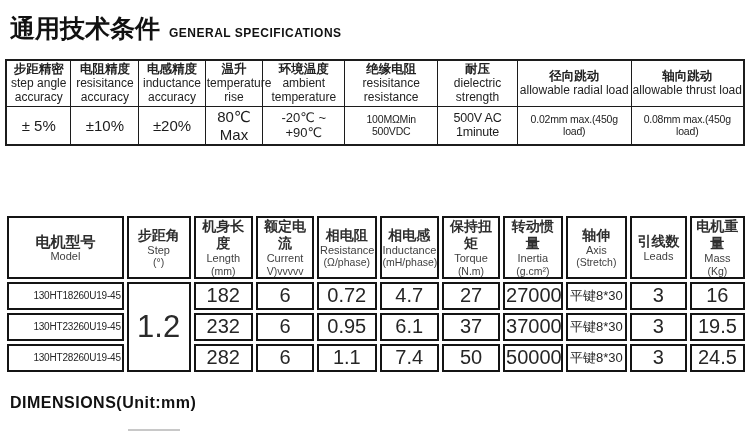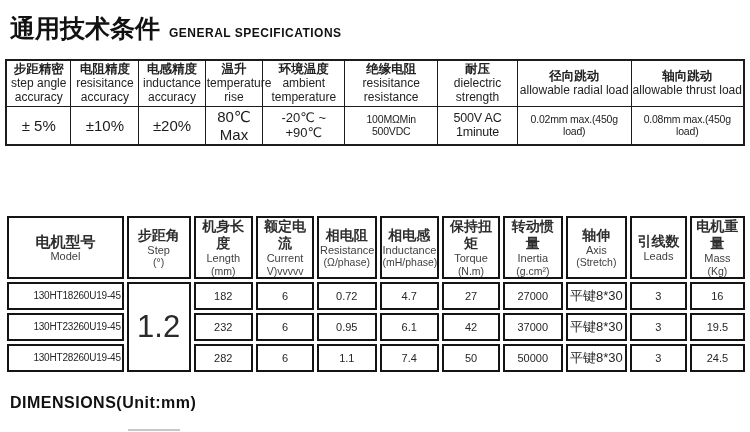--- a/index.html
+++ b/index.html
@@ -49,21 +49,21 @@
   }
   #spec-table th,#spec-table td{
     border:2px solid #141414;background:#fff;text-align:center;vertical-align:middle;padding:0 1px;
   }
   #spec-table thead tr{height:54px;}
   #spec-table tbody tr{height:28px;}
   #spec-table .zh{display:block;font-size:14px;font-weight:700;line-height:17px;color:#2e2e2e;}
   #spec-table th.model-h .zh{font-size:15px;}
   #spec-table .en{display:block;font-size:11px;font-weight:400;line-height:12.5px;color:#3f3f3f;}
   #spec-table .unit{display:block;font-size:10.5px;font-weight:400;line-height:12px;color:#3f3f3f;}
-  #spec-table td{font-size:11px;color:#262626;}
+  #spec-table td{font-size:20px;color:#262626;}
   #spec-table td.model{font-size:10px;letter-spacing:-0.2px;text-align:right;}
   #spec-table td.step{font-size:31px;font-weight:500;color:#2a2a2a;}
   #spec-table td.axis{font-size:13px;}
 
   
   .frag{position:absolute;top:429px;height:2px;background:#9a9a9a;opacity:.55;}
   #frag-1{left:128px;width:52px;}
 </style>
 </head>
 <body>
@@ -227,21 +227,21 @@
       <td class="axis">平键8*30</td>
       <td>3</td>
       <td>16</td>
     </tr>
     <tr>
       <td class="model">130HT23260U19-45</td>
       <td>232</td>
       <td>6</td>
       <td>0.95</td>
       <td>6.1</td>
-      <td>42</td>
+      <td>37</td>
       <td>37000</td>
       <td class="axis">平键8*30</td>
       <td>3</td>
       <td>19.5</td>
     </tr>
     <tr>
       <td class="model">130HT28260U19-45</td>
       <td>282</td>
       <td>6</td>
       <td>1.1</td>

